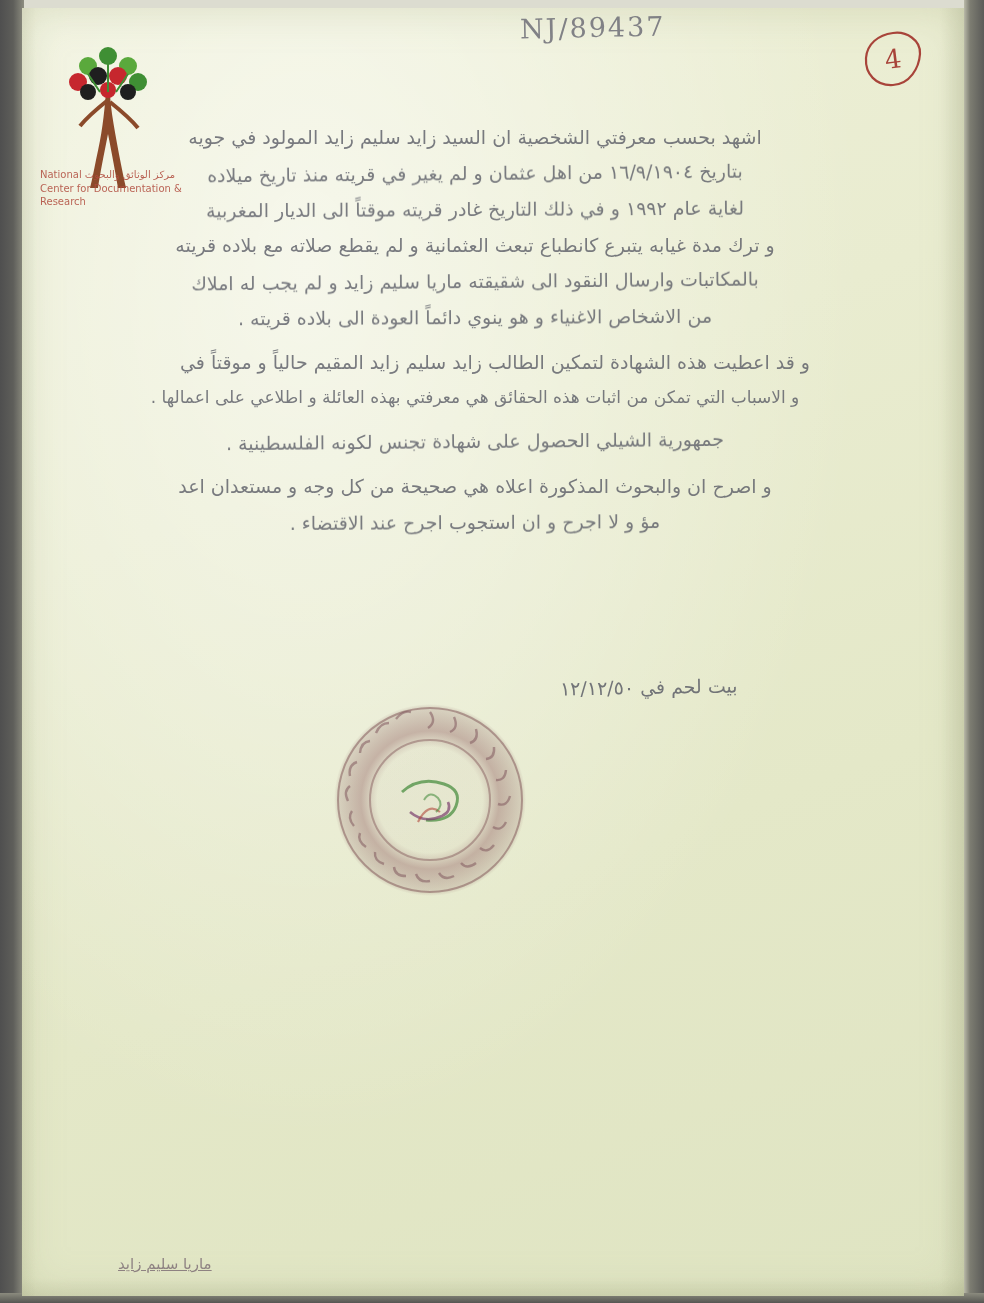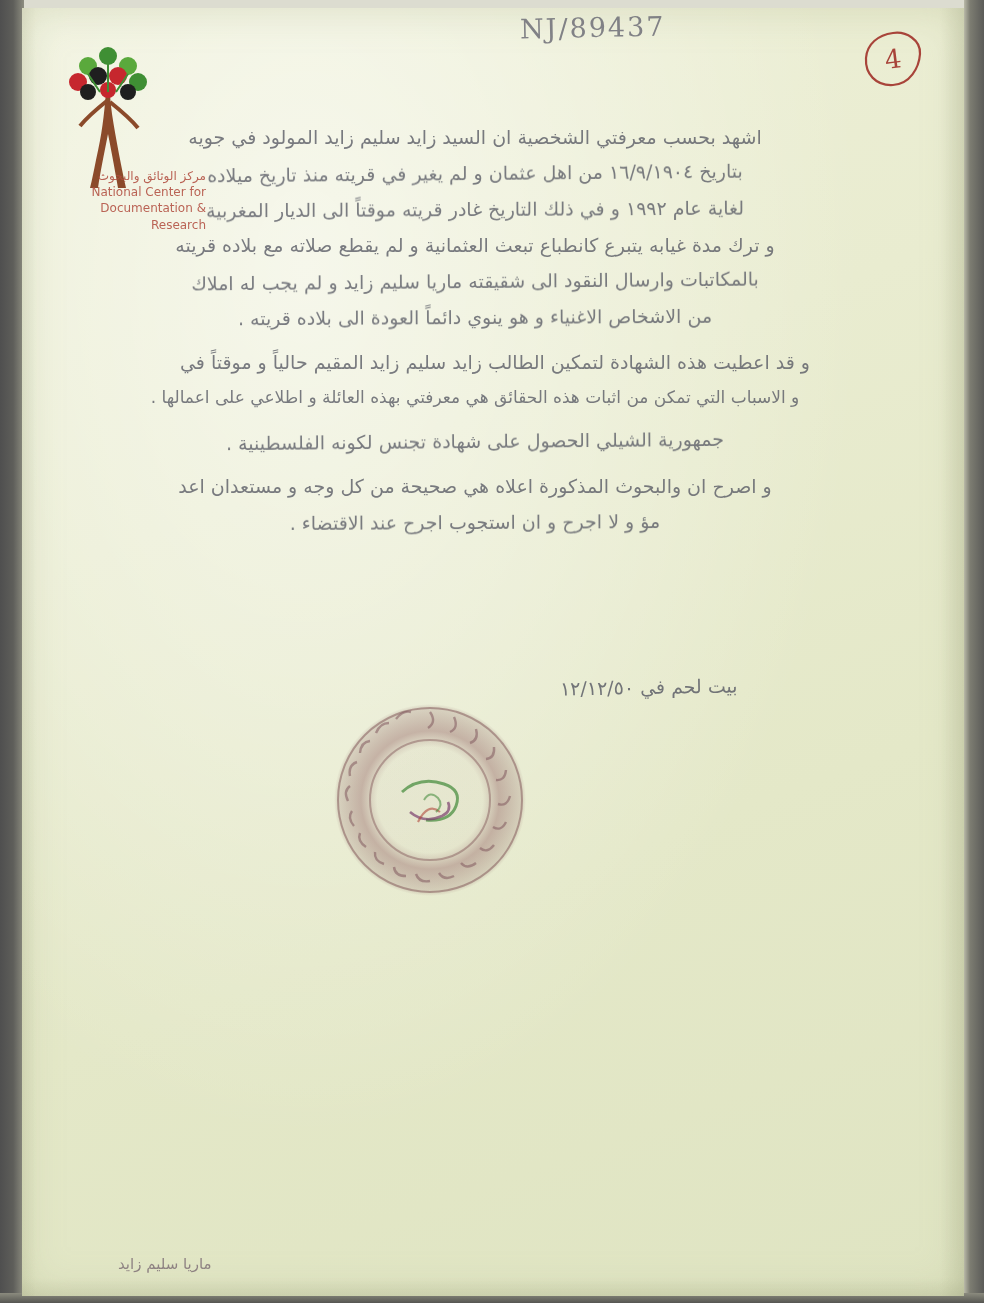--- a/index.html
+++ b/index.html
@@ -62,25 +62,25 @@
   .logo {
     position: absolute;
     left: 52px;
     top: 30px;
     width: 112px;
     height: 160px;
   }
   .logo svg { display: block; }
   .logo-caption {
     position: absolute;
-    left: 56px;
+    left: 40px;
     top: 168px;
     width: 150px;
-    text-align: right;
-    font-size: 12px;
+    text-align: left;
+    font-size: 10px;
     line-height: 1.35;
     color: #b04a3c;
     opacity: .85;
     direction: rtl;
     font-family: "DejaVu Sans", sans-serif;
   }
 
   
   .ref-number {
     position: absolute;
@@ -166,20 +166,21 @@
 
   
   .bottom-note {
     position: absolute;
     left: 118px;
     bottom: 30px;
     direction: rtl;
     font-size: 15px;
     color: #7a6a72;
     opacity: .8;
+    text-decoration: underline;
   }
 </style>
 </head>
 <body>
 
 <div class="page">
 
   <div class="edge-left"></div>
   <div class="edge-right"></div>
   <div class="edge-bottom"></div>

